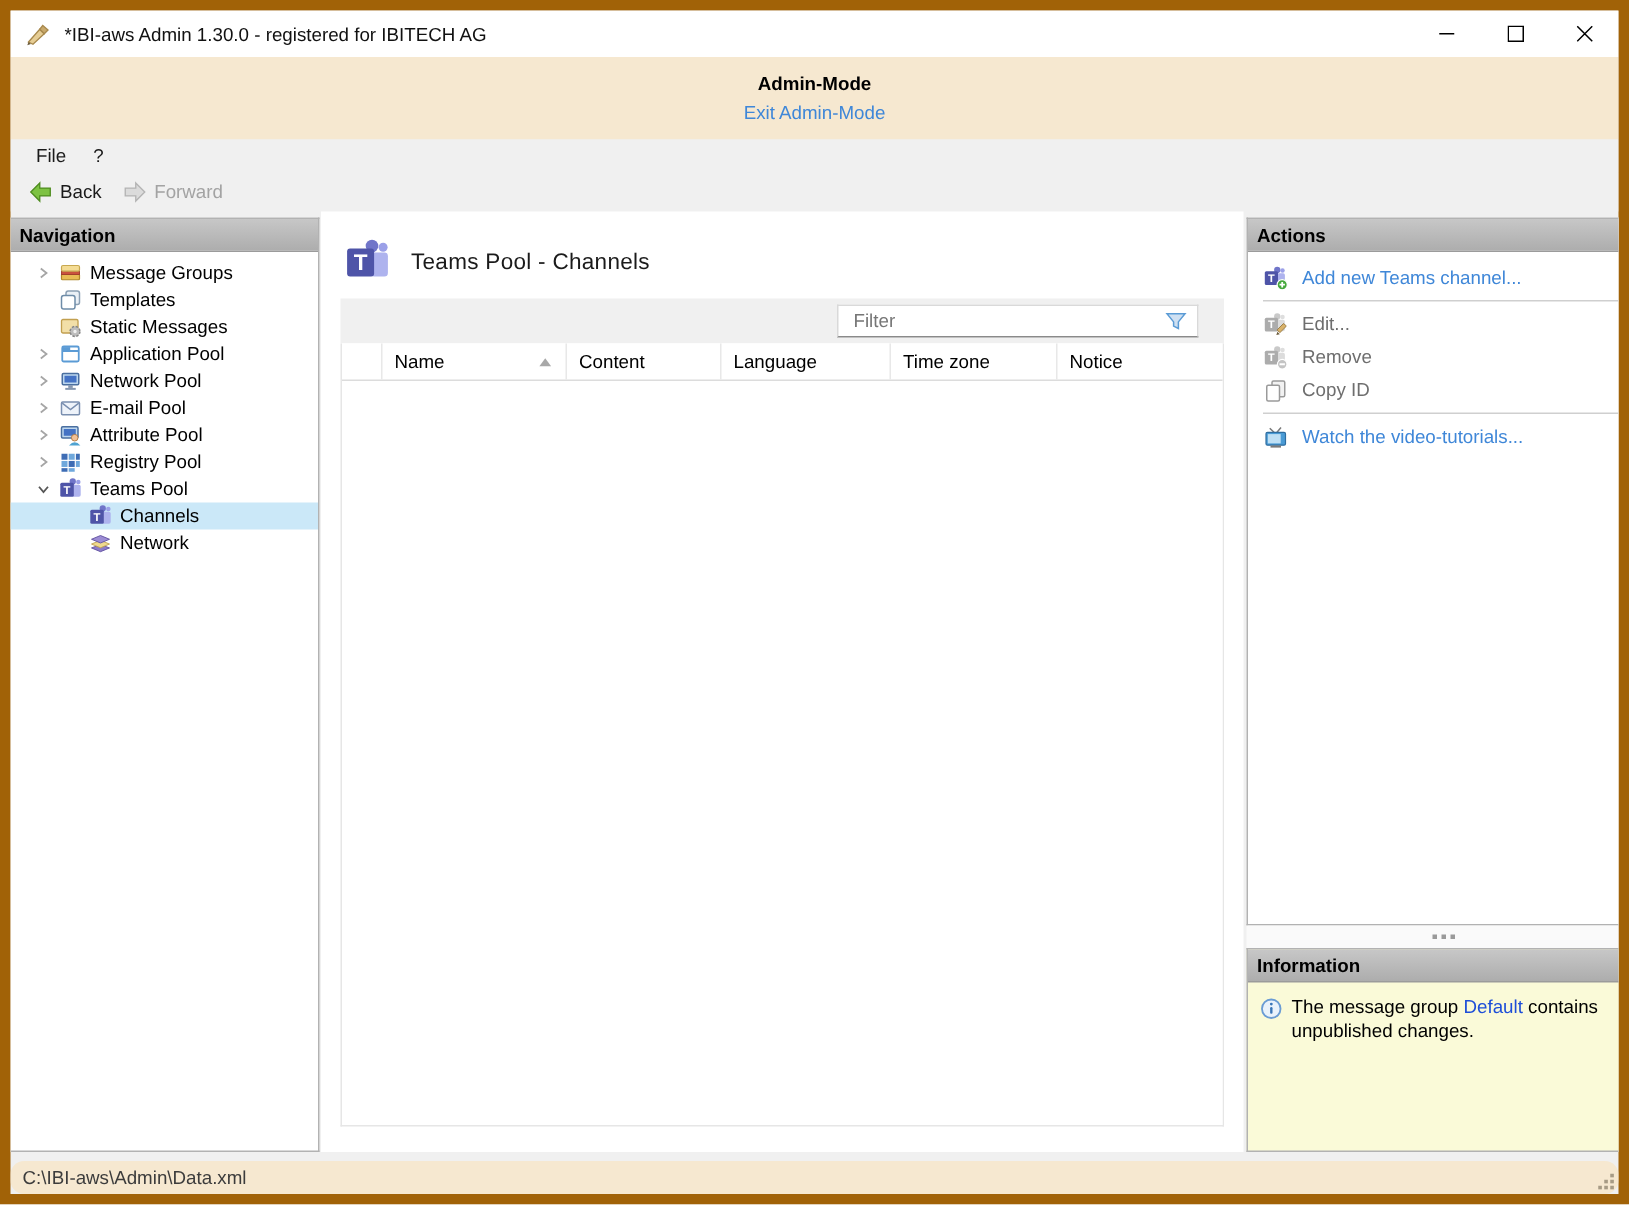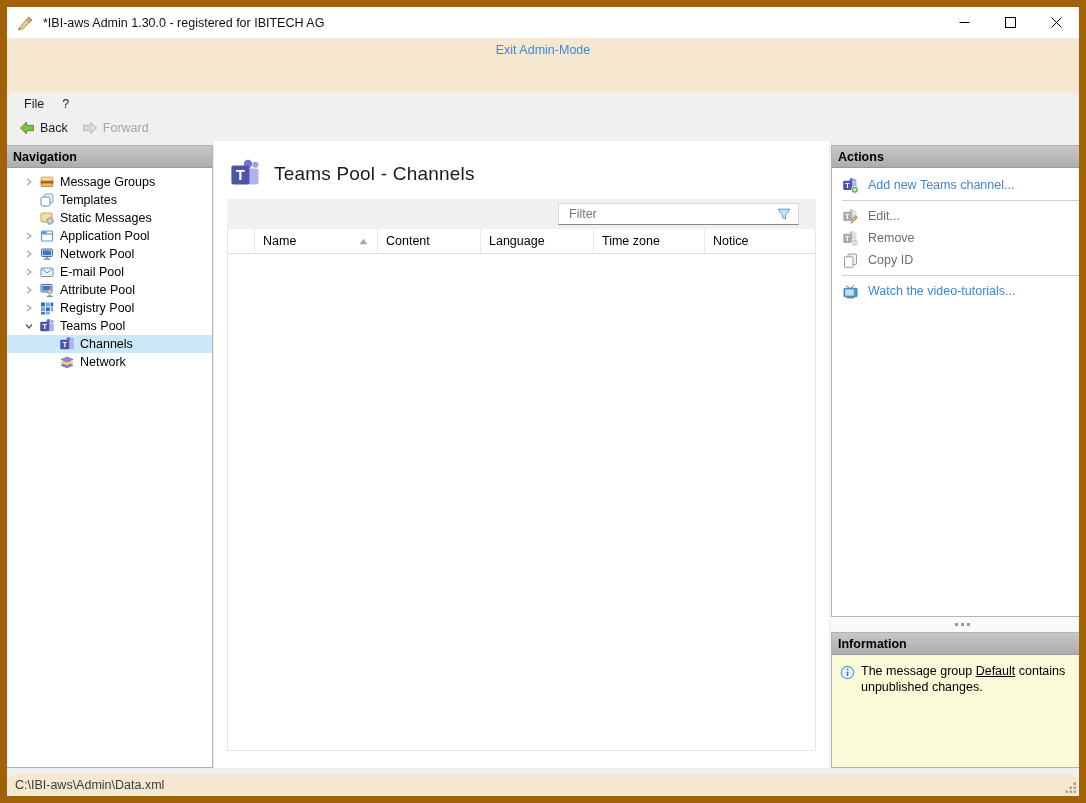--- a/index.html
+++ b/index.html
@@ -43,21 +43,21 @@
   .nav-row .chev{width:16px;margin-left:14px;display:flex;align-items:center;justify-content:center;flex:0 0 auto;}
   .nav-row.lvl1 .chev{margin-left:34px;}
   .nav-row .ico{width:16px;height:16px;margin-left:2px;flex:0 0 auto;}
   .nav-row .lbl{margin-left:5px;white-space:nowrap;color:#000;}
   .nav-row.selected{background:#CBE8F8;}
 
   
   .main-panel{position:absolute;left:207px;top:134px;width:615px;bottom:28px;background:#FFFFFF;}
   .main-title-row{position:absolute;top:17px;left:15px;display:flex;align-items:center;gap:13px;}
   .main-title-icon{width:32px;height:32px;}
-  .main-title{font-size:19px;font-weight:300;color:#1B1B1B;letter-spacing:.2px;white-space:nowrap;}
+  .main-title{font-size:15px;font-weight:300;color:#1B1B1B;letter-spacing:.2px;white-space:nowrap;}
   .filter-band{position:absolute;left:13px;right:13px;top:58px;height:30px;background:#F0F0F0;}
   .filter-input{position:absolute;right:17px;top:4px;width:241px;height:22px;background:#FFFFFF;
     border:1px solid #D9D9D9;border-bottom:1px solid #8A8A8A;display:flex;align-items:center;}
   .filter-placeholder{margin-left:10px;color:#767676;flex:1;}
   .funnel{width:16px;height:16px;margin-right:6px;}
   .table-frame{position:absolute;left:13px;right:13px;top:88px;bottom:17px;border:1px solid #E6E6E6;border-top:none;background:#FFFFFF;}
   .table-header{display:flex;height:25px;border-bottom:1px solid #DCDCDC;background:#FFFFFF;}
   .th{display:flex;align-items:center;padding-left:8px;border-right:1px solid #E8E8E8;color:#000;white-space:nowrap;}
   .th.lead{width:27px;padding-left:0;}
   .th.c-name{width:123px;}
@@ -80,21 +80,21 @@
   
   .splitter{position:absolute;left:824px;top:610px;width:262px;height:15px;background:#FAFAFA;
     display:flex;align-items:center;justify-content:center;gap:3px;cursor:ns-resize;}
   .splitter i{width:3px;height:3px;background:#9A9A9A;display:block;}
 
   
   .info-panel{position:absolute;left:824px;top:625px;width:262px;bottom:28px;background:#FAFAD8;border:1px solid #B2B2B2;border-right:none;}
   .info-body{display:flex;gap:6px;padding:9px 8px 0 8px;}
   .info-ico{width:15px;height:15px;flex:0 0 auto;margin-top:1px;}
   .info-text{line-height:15.5px;color:#000;width:210px;}
-  .info-link{color:#000000;text-decoration:underline;cursor:pointer;}
+  .info-link{color:#1d4ed8;cursor:pointer;}
 
   
   .statusbar{position:absolute;left:0;right:0;bottom:0;height:22px;background:#F6E8D0;display:flex;align-items:center;padding-left:8px;color:#3C3C3C;border-radius:9px;}
   .grip{position:absolute;right:2px;bottom:2px;width:13px;height:13px;}
 </style>
 </head>
 <body>
 
 <div id="window">
 
@@ -120,20 +120,21 @@
       </div>
       <div class="win-btn">
         <svg width="11" height="11" viewBox="0 0 11 11">
             <path d="M0.5 0.5 L10.5 10.5 M10.5 0.5 L0.5 10.5" stroke="#000" stroke-width="1"></path>
           </svg>
       </div>
     </div>
   </div>
 
   <div class="banner">
+    <div class="banner-title">Admin-Mode</div>
     <div class="banner-link">Exit Admin-Mode</div>
   </div>
 
   <div class="menubar">
     <span class="menu-item">File</span>
     <span class="menu-item">?</span>
   </div>
 
   <div class="toolbar">
     <div class="tool-btn">

